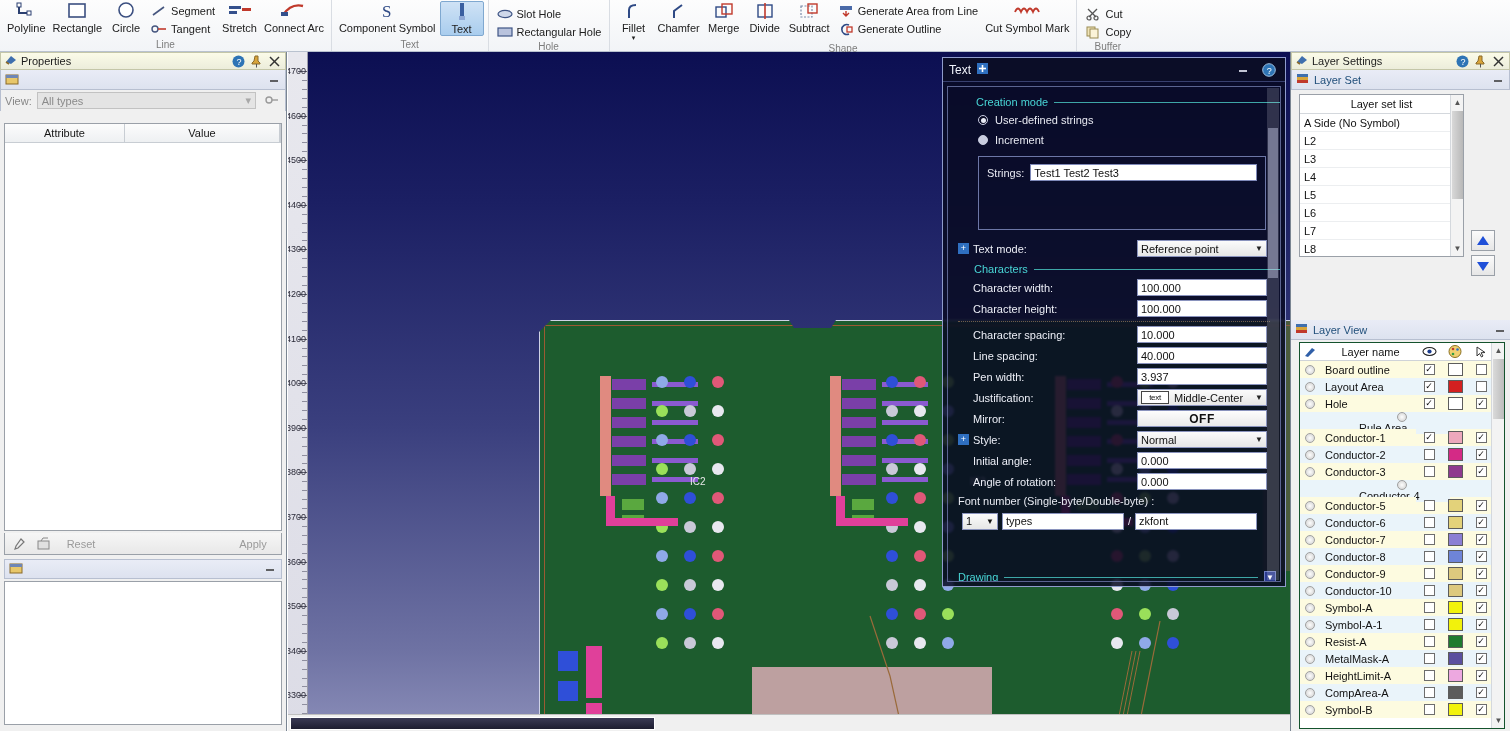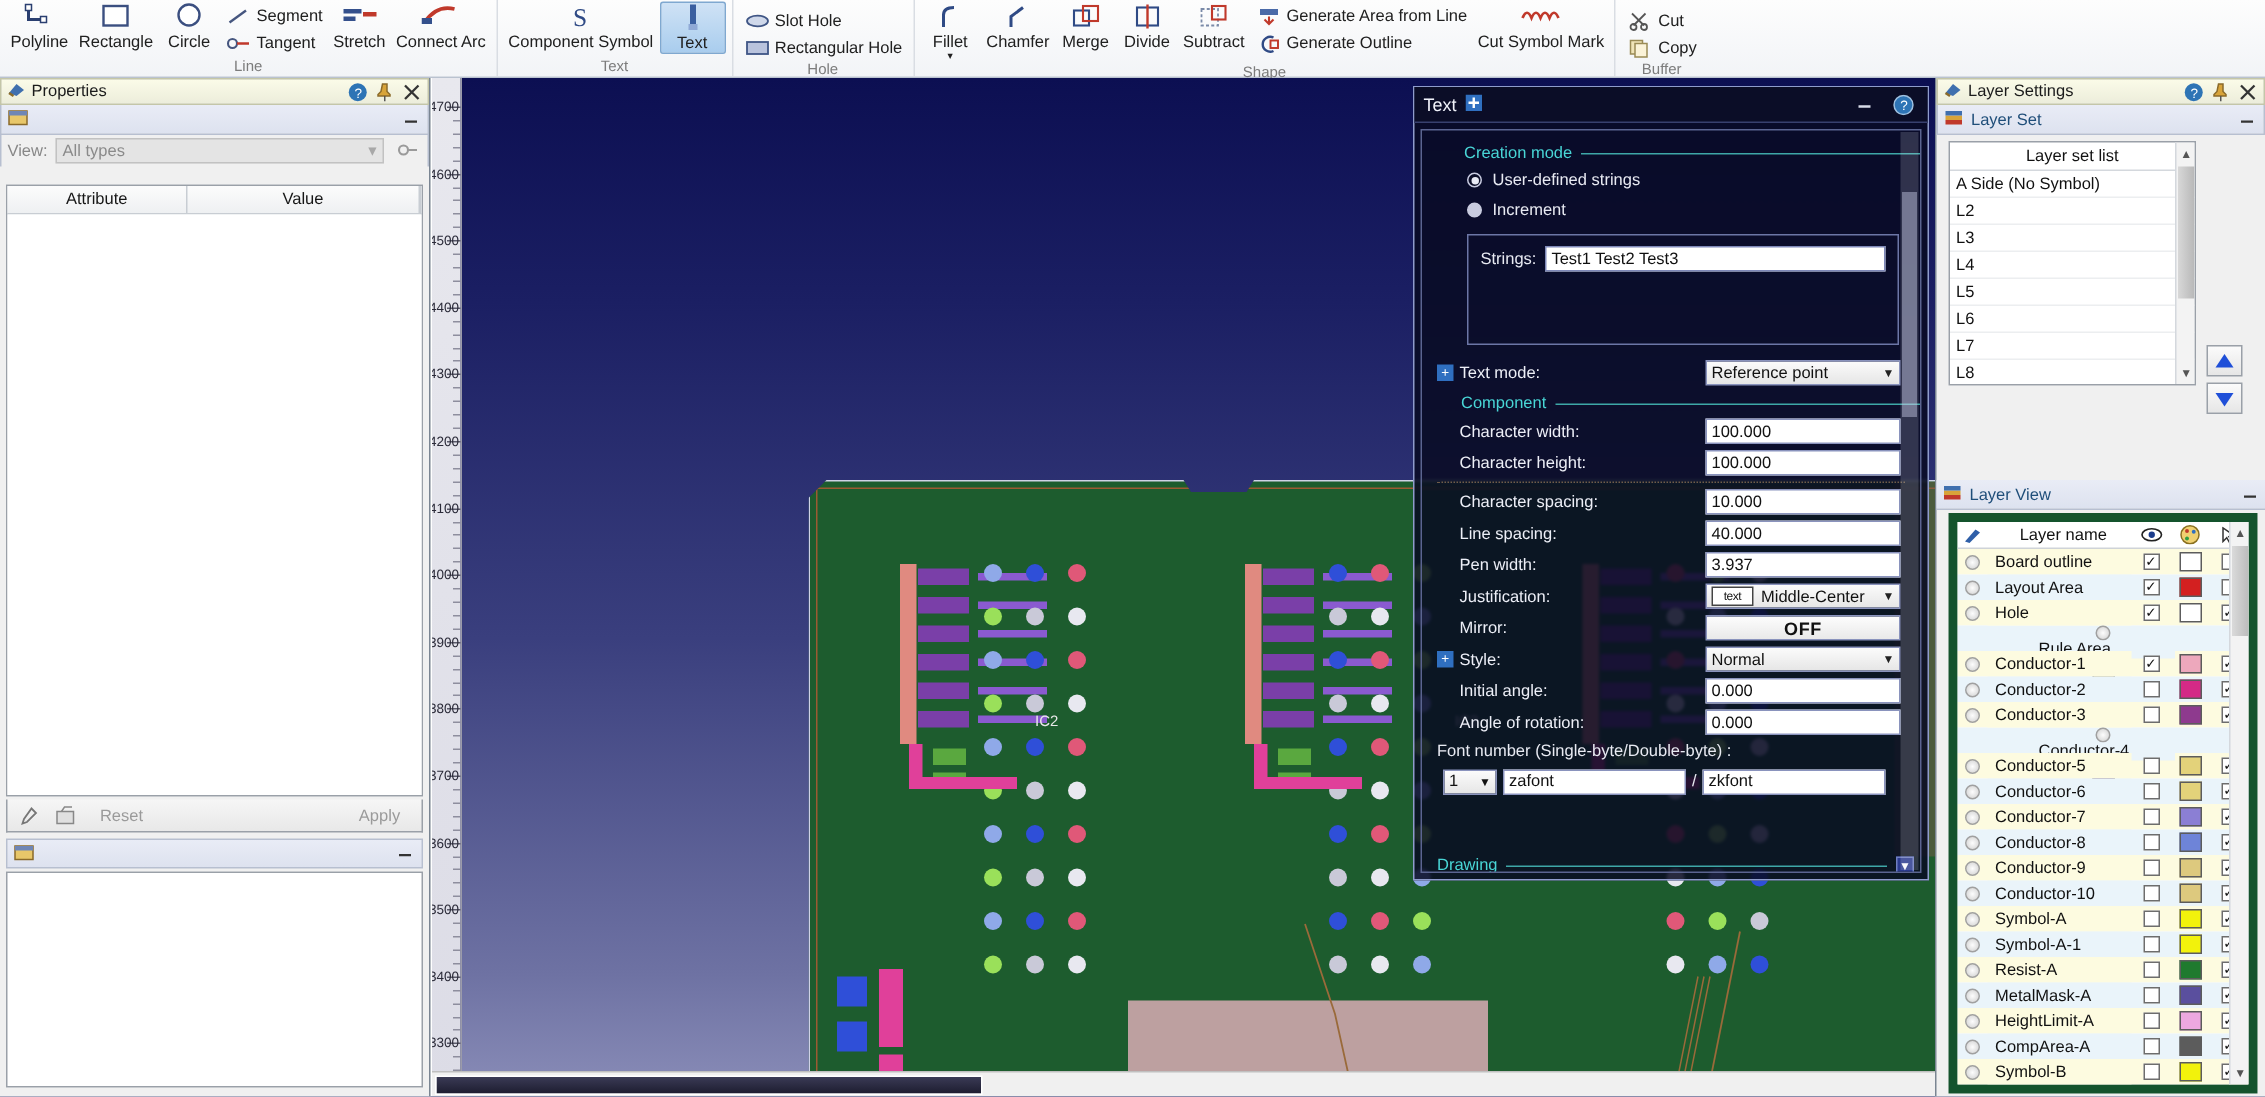--- a/index.html
+++ b/index.html
@@ -172,21 +172,21 @@
   #lsetsb .th { position:absolute; top:16px; left:1px; width:11px; height:88px;
                 background:linear-gradient(90deg,#d8d8d8,#b8b8b8); }
   .sbar-arrow{ position:absolute; left:0; width:13px; height:15px; display:flex;
                align-items:center; justify-content:center; font-size:8px; color:#555;}
   #arrowcol { position:absolute; left:180px; top:178px; width:26px;}
   .bigarrow { width:24px; height:21px; background:linear-gradient(#fbfbfb,#e6e6e6);
               border:1px solid #9aa0a8; display:flex; align-items:center; justify-content:center;
               margin-bottom:4px;}
   #layerview { position:absolute; left:0; top:268px; width:220px; bottom:0;}
   #lvtable { position:absolute; left:8px; top:22px; right:6px; bottom:2px;
-             background:#fff; border:6px solid #14532d; overflow:hidden;}
+             background:#fff; border:1px solid #14532d; overflow:hidden;}
   .lvhead { display:flex; height:18px; background:#fff; border-bottom:1px solid #cfd3d8;}
   .lvhead .c { display:flex; align-items:center; justify-content:center; font-size:11px; color:#111;}
   .lvrow { display:flex; height:17px; align-items:center; font-size:11px; color:#111;}
   .c-pen { width:20px; display:flex; align-items:center; justify-content:center;}
   .c-name{ width:96px; padding-left:5px; display:flex; align-items:center; height:100%;}
   .c-eye { width:26px; display:flex; align-items:center; justify-content:center;}
   .c-col { width:26px; display:flex; align-items:center; justify-content:center;}
   .c-sel { width:26px; display:flex; align-items:center; justify-content:center;}
   .c-rest{ flex:1;}
   .cbx { width:11px; height:11px; border:1px solid #6d6d6d; background:#fff;
@@ -845,21 +845,21 @@
     <div class="frow" style="margin-top:8px;">
       <span class="plus">+</span>
       <span class="lab">Text mode:</span>
       <div class="ctl drop">
         <span>Reference point</span>
         <span class="ar">▼</span>
       </div>
     </div>
 
     <div class="sec-head" style="padding-left:26px;margin-top:2px;">
-      <span class="lbl">Component</span>
+      <span class="lbl">Characters</span>
       <span class="line"></span>
     </div>
 
     <div class="frow">
       <span class="plusghost"></span>
       <span class="lab">Character width:</span>
       <div class="ctl txt">
         <span>100.000</span>
       </div>
     </div>
@@ -935,21 +935,21 @@
       </div>
     </div>
 
     <div class="fontlabel">Font number  (Single-byte/Double-byte) :</div>
     <div class="fontrow">
       <div class="minidrop">
         <span>1</span>
         <span class="ar">▼</span>
       </div>
       <div class="fontfld" style="width:122px;">
-        <span>zafont</span>
+        <span>types</span>
       </div>
       <span class="slash">/</span>
       <div class="fontfld" style="width:122px;">
         <span>zkfont</span>
       </div>
     </div>
 
     <div id="drawrow">
       <span class="lbl">Drawing</span>
       <span class="line"></span>

